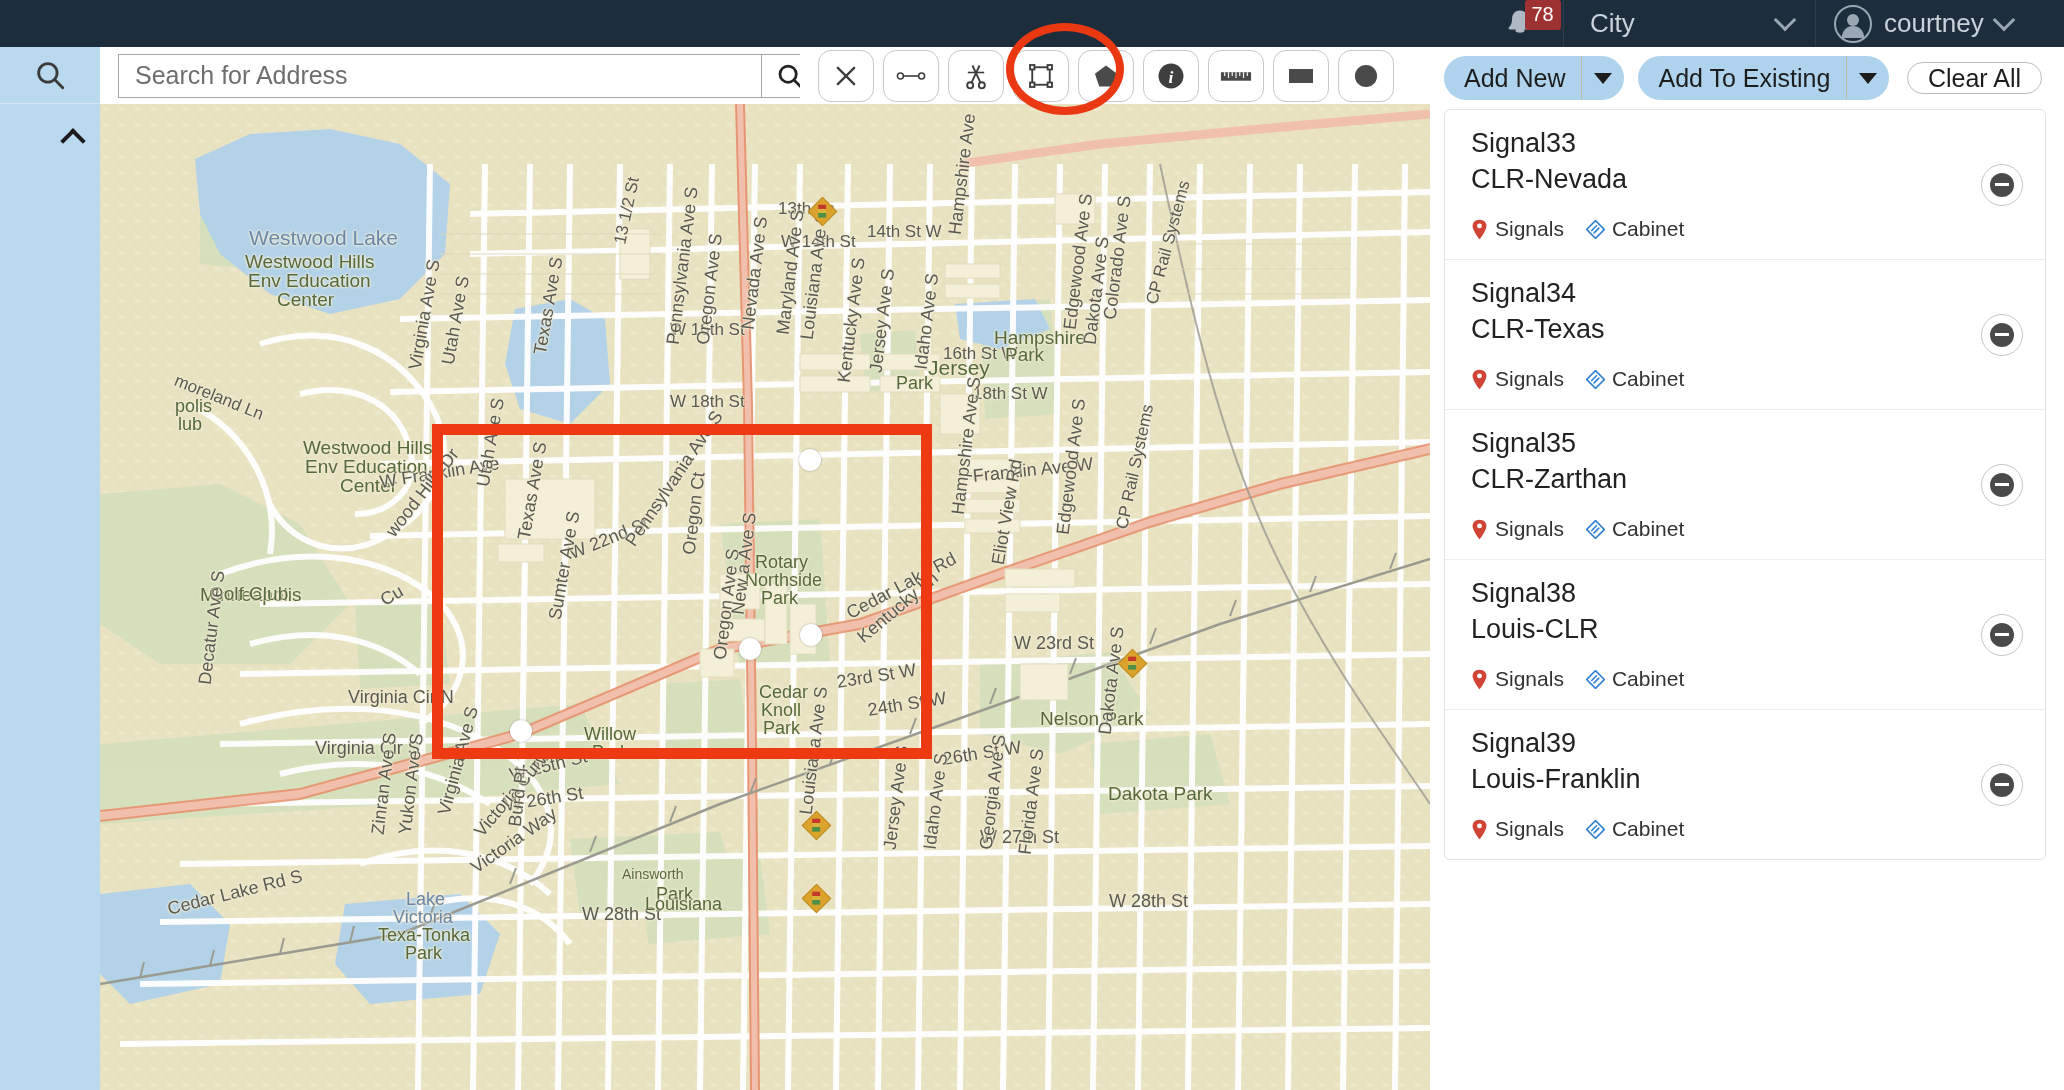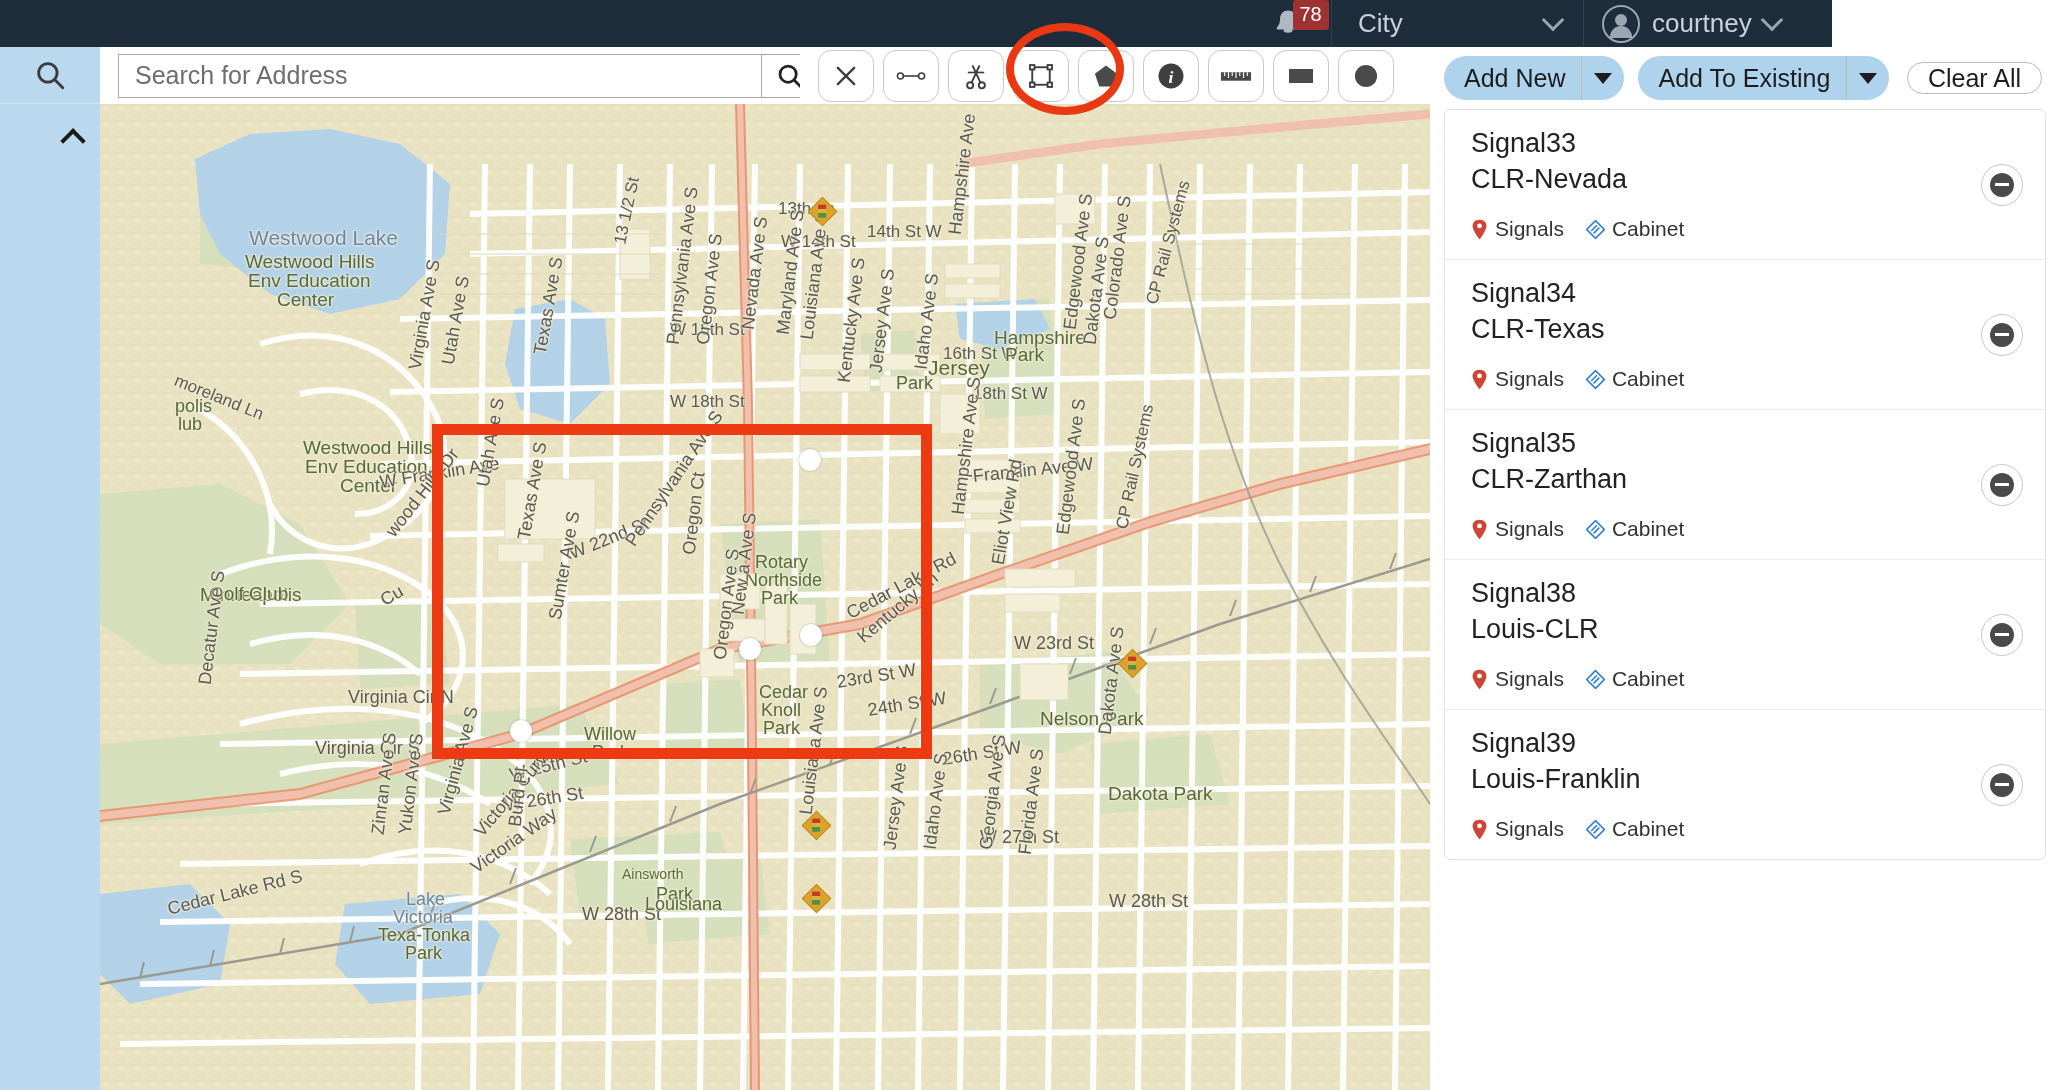--- a/index.html
+++ b/index.html
@@ -6,21 +6,21 @@
   html, body {
     width: 2064px; height: 1090px;
     overflow: hidden;
     font-family: "Liberation Sans", sans-serif;
     background: #ffffff;
   }
   #app { position: relative; width: 2064px; height: 1090px; overflow: hidden; }
 
   
   .topbar {
-    position: absolute; left: 0; top: 0; width: 1832px; height: 47px;
+    position: absolute; left: 0; top: 0; width: 2064px; height: 47px;
     background: #1e2d3c; display: flex; align-items: stretch; justify-content: flex-end;
     z-index: 40;
   }
   .tb-bell {
     display: flex; align-items: center; justify-content: center;
     width: 88px; position: relative; border-right: 1px solid #2c3e50;
   }
   .bell-glyph { position: relative; width: 34px; height: 34px; }
   .badge {
     position: absolute; left: 22px; top: -7px;

